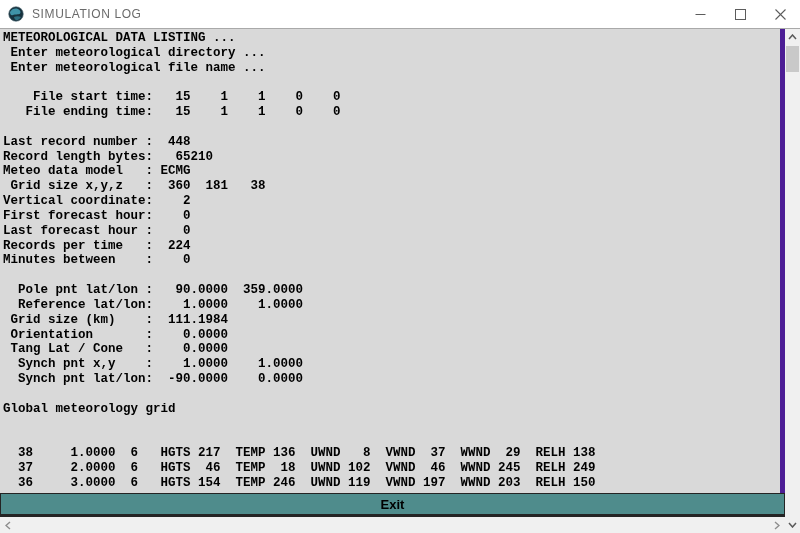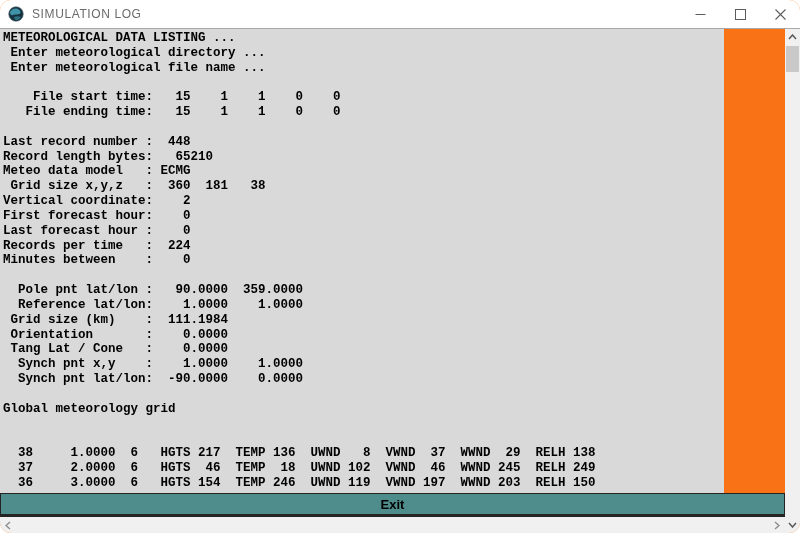--- a/index.html
+++ b/index.html
@@ -1,38 +1,38 @@
 <!DOCTYPE html>
 <html><head>
 <meta charset="utf-8">
 <style>
   html, body { margin: 0; padding: 0; overflow: hidden; }
   body { width: 800px; height: 533px; font-family: "Liberation Sans", sans-serif; }
   .window {
     position: relative; width: 800px; height: 533px;
-    background: #f97316; overflow: hidden; border-radius: 11px;
+    background: #4c1d95; overflow: hidden;
   }
   
   .titlebar {
     position: absolute; left: 0; top: 0; width: 800px; height: 28px;
     background: #ffffff; border-bottom: 1px solid #a9a9a9;
     display: flex; align-items: center;
   }
   .app-icon { margin-left: 8px; width: 16px; height: 16px; display: inline-flex; }
   .title {
     margin-left: 8px; font-size: 12px; color: #6a6a6a; letter-spacing: 0.6px;
   }
   .controls { margin-left: auto; display: flex; height: 100%; }
   .ctrl {
     width: 40px; height: 100%; display: flex; align-items: center; justify-content: center;
     cursor: default;
   }
   
   .content {
-    position: absolute; left: 0; top: 29px; width: 724px; height: 464px;
+    position: absolute; left: 0; top: 29px; width: 780px; height: 464px;
     background: #d9d9d9; overflow: hidden;
   }
   pre.log {
     margin: 0; padding: 2px 0 0 3px;
     font-family: "Liberation Mono", "DejaVu Sans Mono", monospace;
     font-weight: bold; font-size: 12.5px; line-height: 14.83px;
     color: #000000; white-space: pre;
   }
   
   .vscroll {

